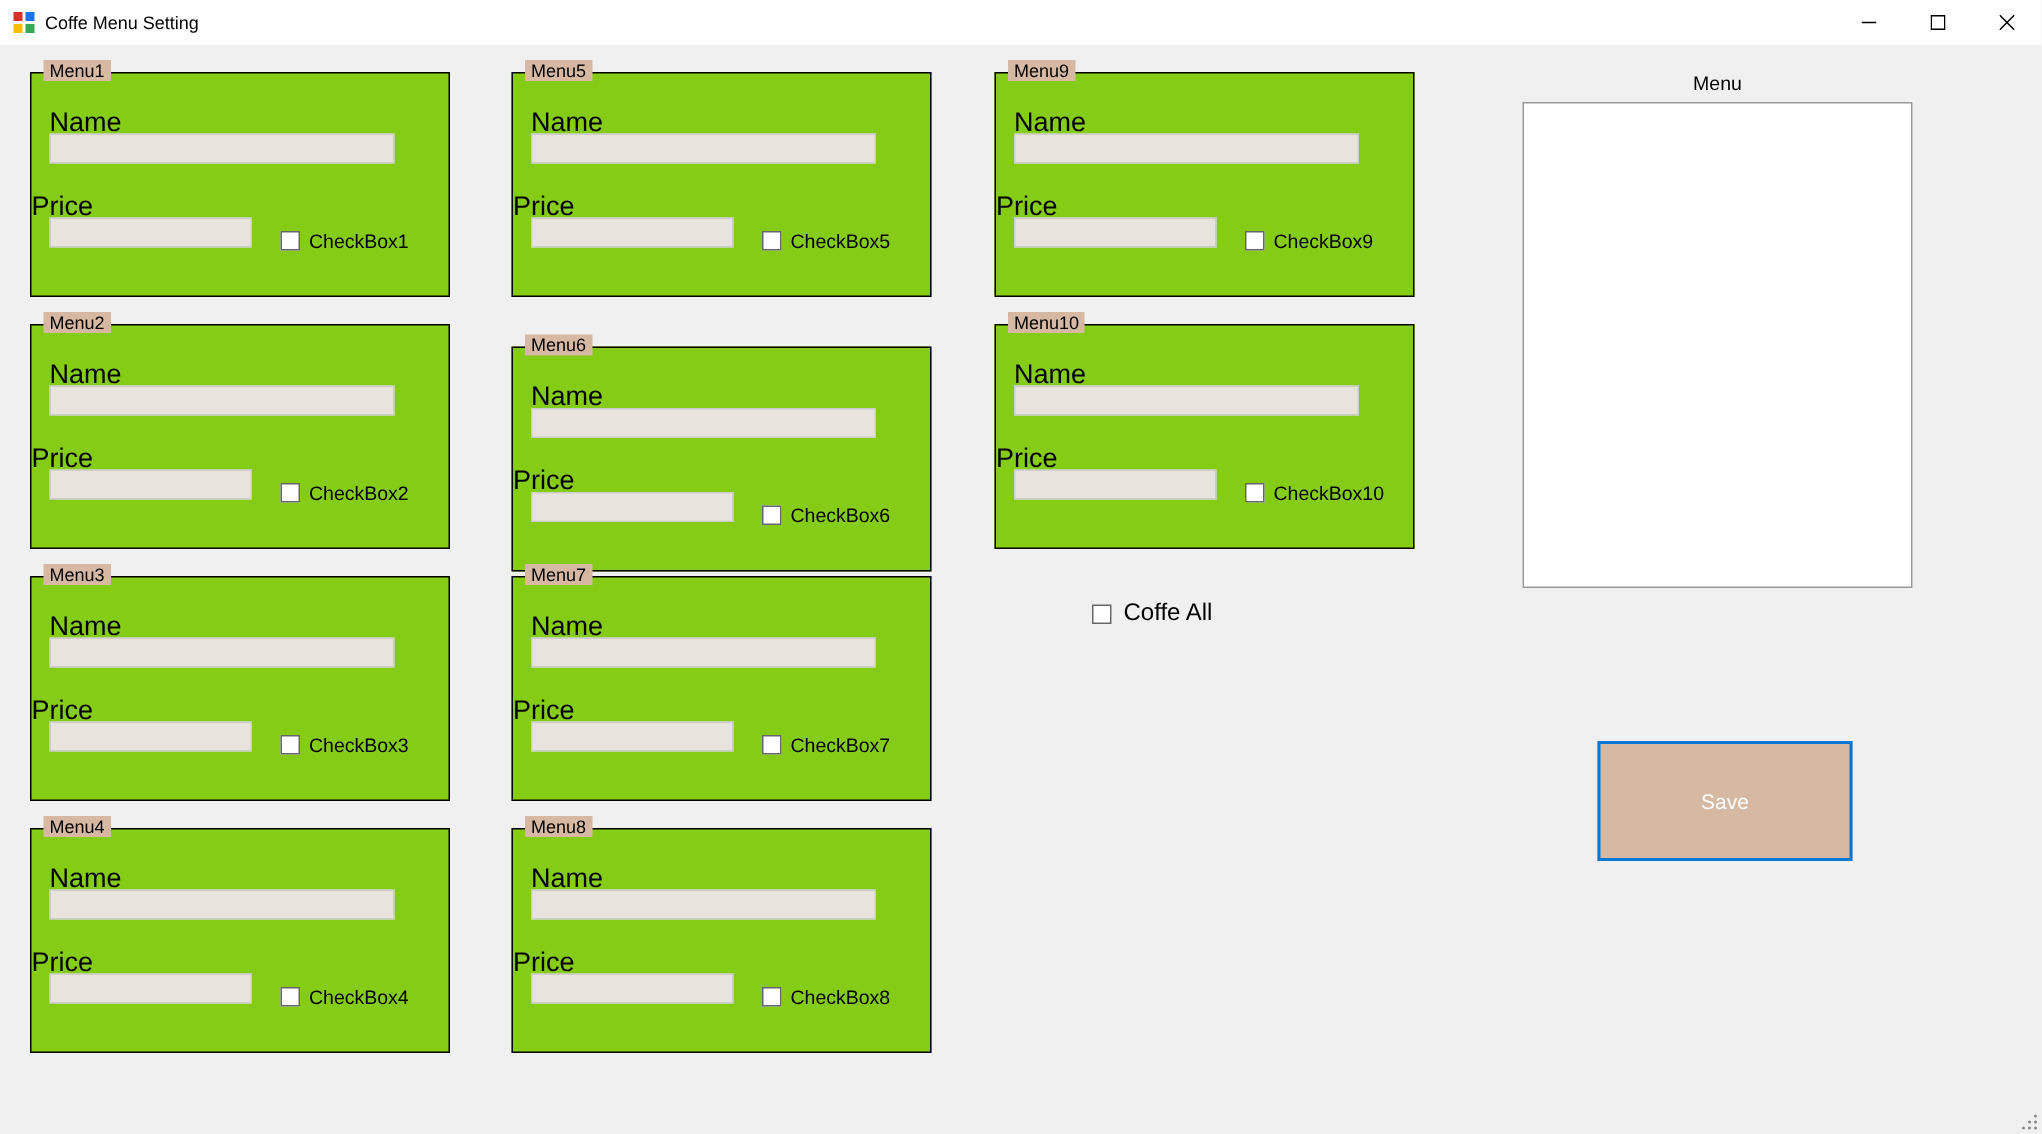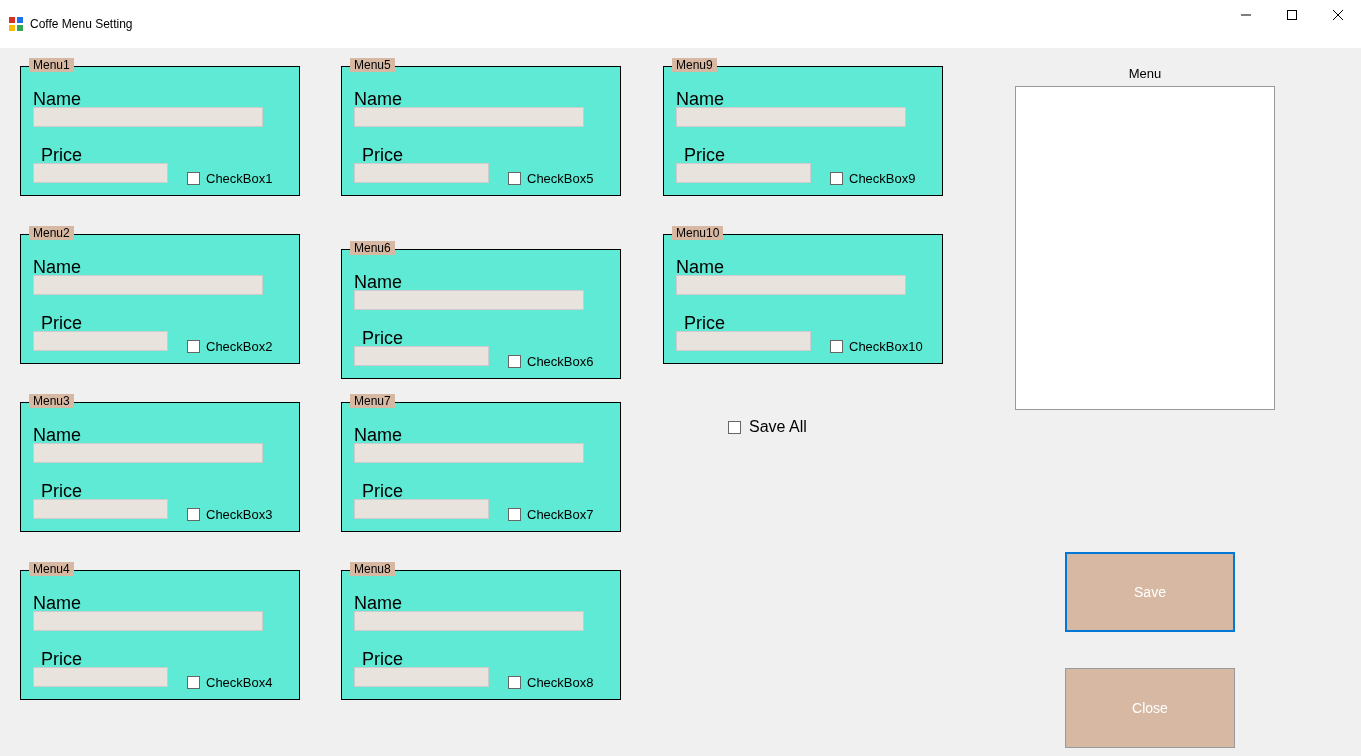--- a/index.html
+++ b/index.html
@@ -7,21 +7,21 @@
     margin: 0;
     font-family: "Segoe UI", Tahoma, sans-serif;
     font-size: 12px;
     background: #f0f0f0;
     width: 1361px;
     height: 756px;
     overflow: hidden;
     position: relative;
   }
   .titlebar {
-    height: 48px;
+    height: 30px;
     background: #ffffff;
     display: flex;
     align-items: center;
     padding-left: 8px;
     position: relative;
   }
   .titlebar .app-icon {
     width: 16px; height: 16px;
     margin-right: 6px;
     display: inline-block;
@@ -48,23 +48,23 @@
   .client {
     position: relative;
     width: 1361px;
     height: 726px;
     background: #f0f0f0;
   }
   
   .groupbox {
     position: absolute;
     width: 280px;
-    height: 130px;
+    height: 150px;
     border: 1px solid #000;
-    background: #5eead4;
+    background: #84cc16;
   }
   .groupbox .legend {
     position: absolute;
     top: -9px;
     left: 8px;
     background: #d7b9a3;
     padding: 0 4px;
     font-size: 12px;
   }
   .fld-label {
@@ -75,21 +75,21 @@
   .fld-input {
     position: absolute;
     height: 20px;
     background: #e9e3de;
     border: 1px solid #ccc;
     font-size: 12px;
     padding: 0 4px;
   }
   .name-label { left: 12px; top: 22px; }
   .name-input { left: 12px; top: 40px; width: 230px; }
-  .price-label { left: 20px; top: 78px; }
+  .price-label { left: 0; top: 78px; }
   .price-input { left: 12px; top: 96px; width: 135px; }
   .chk-wrap {
     position: absolute;
     left: 166px;
     top: 104px;
     display: flex;
     align-items: center;
     gap: 6px;
     font-size: 13px;
   }
@@ -125,21 +125,20 @@
   .big-btn {
     position: absolute;
     width: 170px;
     height: 80px;
     background: #d7b9a3;
     display: flex;
     align-items: center;
     justify-content: center;
     font-size: 14px;
     color: #fff;
-    margin-top: 40px;
   }
   .save-btn { border: 2px solid #0078d7; }
   .close-btn { border: 1px solid #999; }
   
   .resize-grip {
     position: absolute;
     right: 2px; bottom: 2px;
     width: 12px; height: 12px;
   }
 </style>
@@ -173,31 +172,28 @@
           <line x1="10" y1="0" x2="0" y2="10"></line>
         </svg>
     </div>
   </div>
 </div>
 
 <div class="client" id="client">
 
   <div class="check-all" style="left:728px; top:370px;">
     <span class="chk"></span>
-    <span>Save All</span>
+    <span>Coffe All</span>
   </div>
 
   <div class="menu-label" style="left:1015px; top:18px;">Menu</div>
   <div class="menu-list" style="left:1015px; top:38px;"></div>
 
   <div class="big-btn save-btn" style="left:1065px; top:464px;">
     <span>Save</span>
-  </div>
-  <div class="big-btn close-btn" style="left:1065px; top:580px;">
-    <span>Close</span>
   </div>
 
   <div class="resize-grip">
     <svg viewBox="0 0 12 12">
       <circle cx="10" cy="2" r="1" fill="#888"></circle>
       <circle cx="6" cy="6" r="1" fill="#888"></circle>
         <circle cx="10" cy="6" r="1" fill="#888"></circle>
       <circle cx="2" cy="10" r="1" fill="#888"></circle>
         <circle cx="6" cy="10" r="1" fill="#888"></circle>
         <circle cx="10" cy="10" r="1" fill="#888"></circle>

